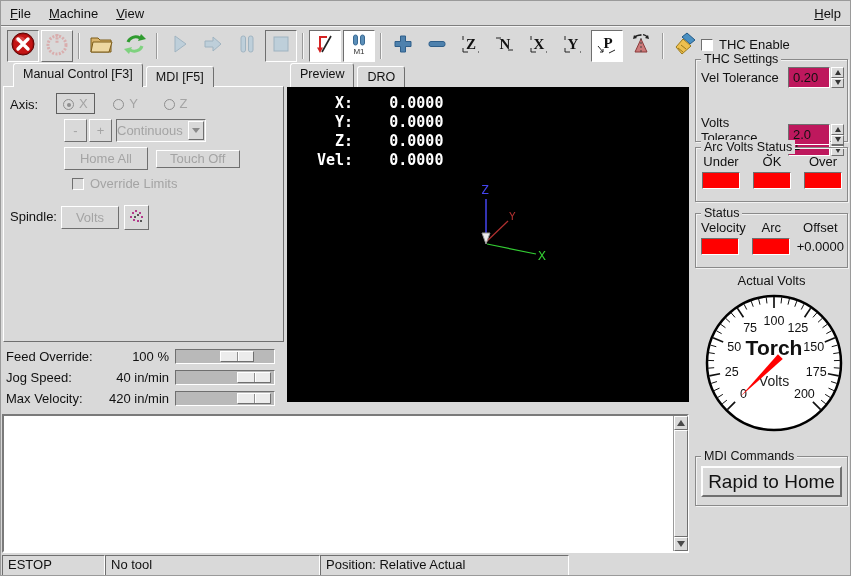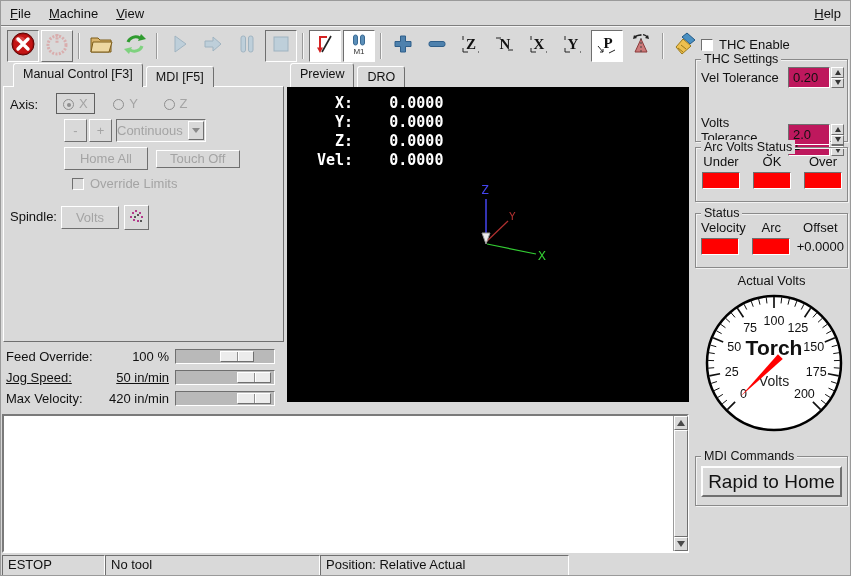--- a/index.html
+++ b/index.html
@@ -289,23 +289,23 @@
     </div>
   </div>
 
   <div class="sl-row" style="top:345px;">
     <span class="sl-label">Feed Override:</span>
     <span class="sl-value">100 %</span>
     <span class="hslider">
         <span class="sl-thumb" style="left: 43.84px;"></span>
       </span>
   </div>
-  <div class="sl-row" style="top:366px;text-decoration:underline;">
+  <div class="sl-row" style="top:366px;">
     <span class="sl-label">Jog Speed:</span>
-    <span class="sl-value">50 in/min</span>
+    <span class="sl-value">40 in/min</span>
     <span class="hslider">
         <span class="sl-thumb" style="left: 60.85px;"></span>
       </span>
   </div>
   <div class="sl-row" style="top:387px;">
     <span class="sl-label">Max Velocity:</span>
     <span class="sl-value">420 in/min</span>
     <span class="hslider">
         <span class="sl-thumb" style="left: 60.85px;"></span>
       </span>

